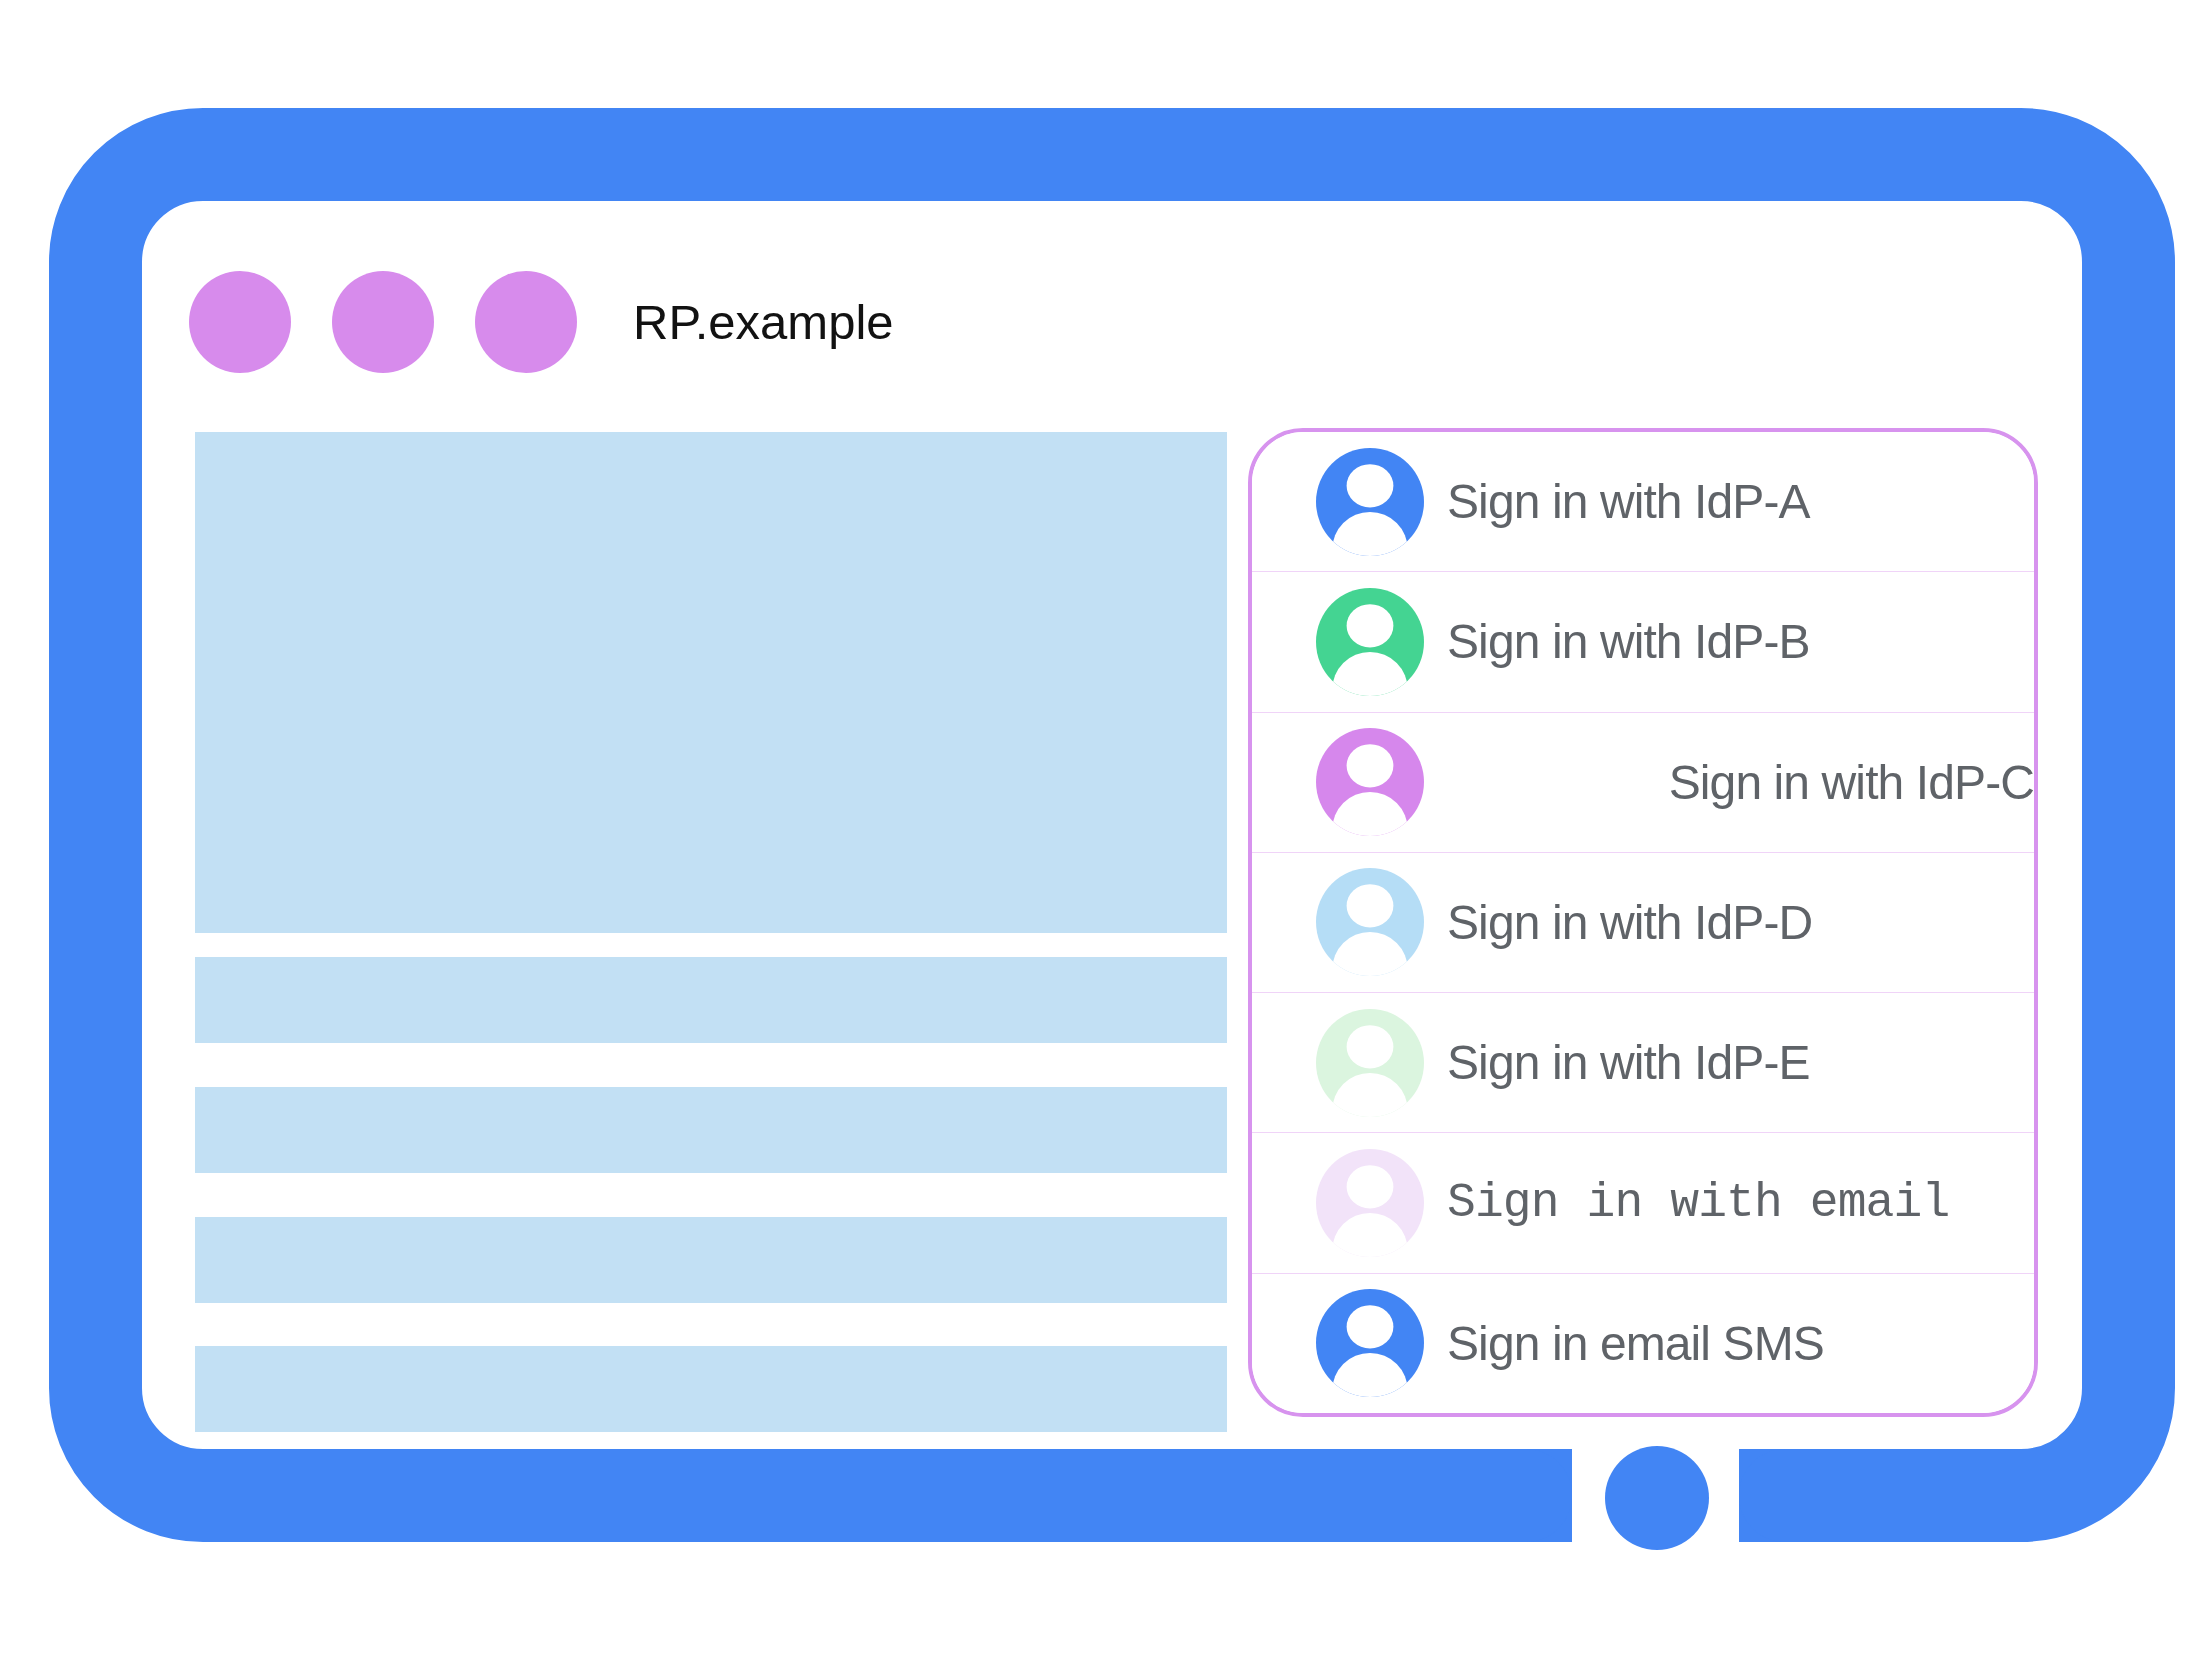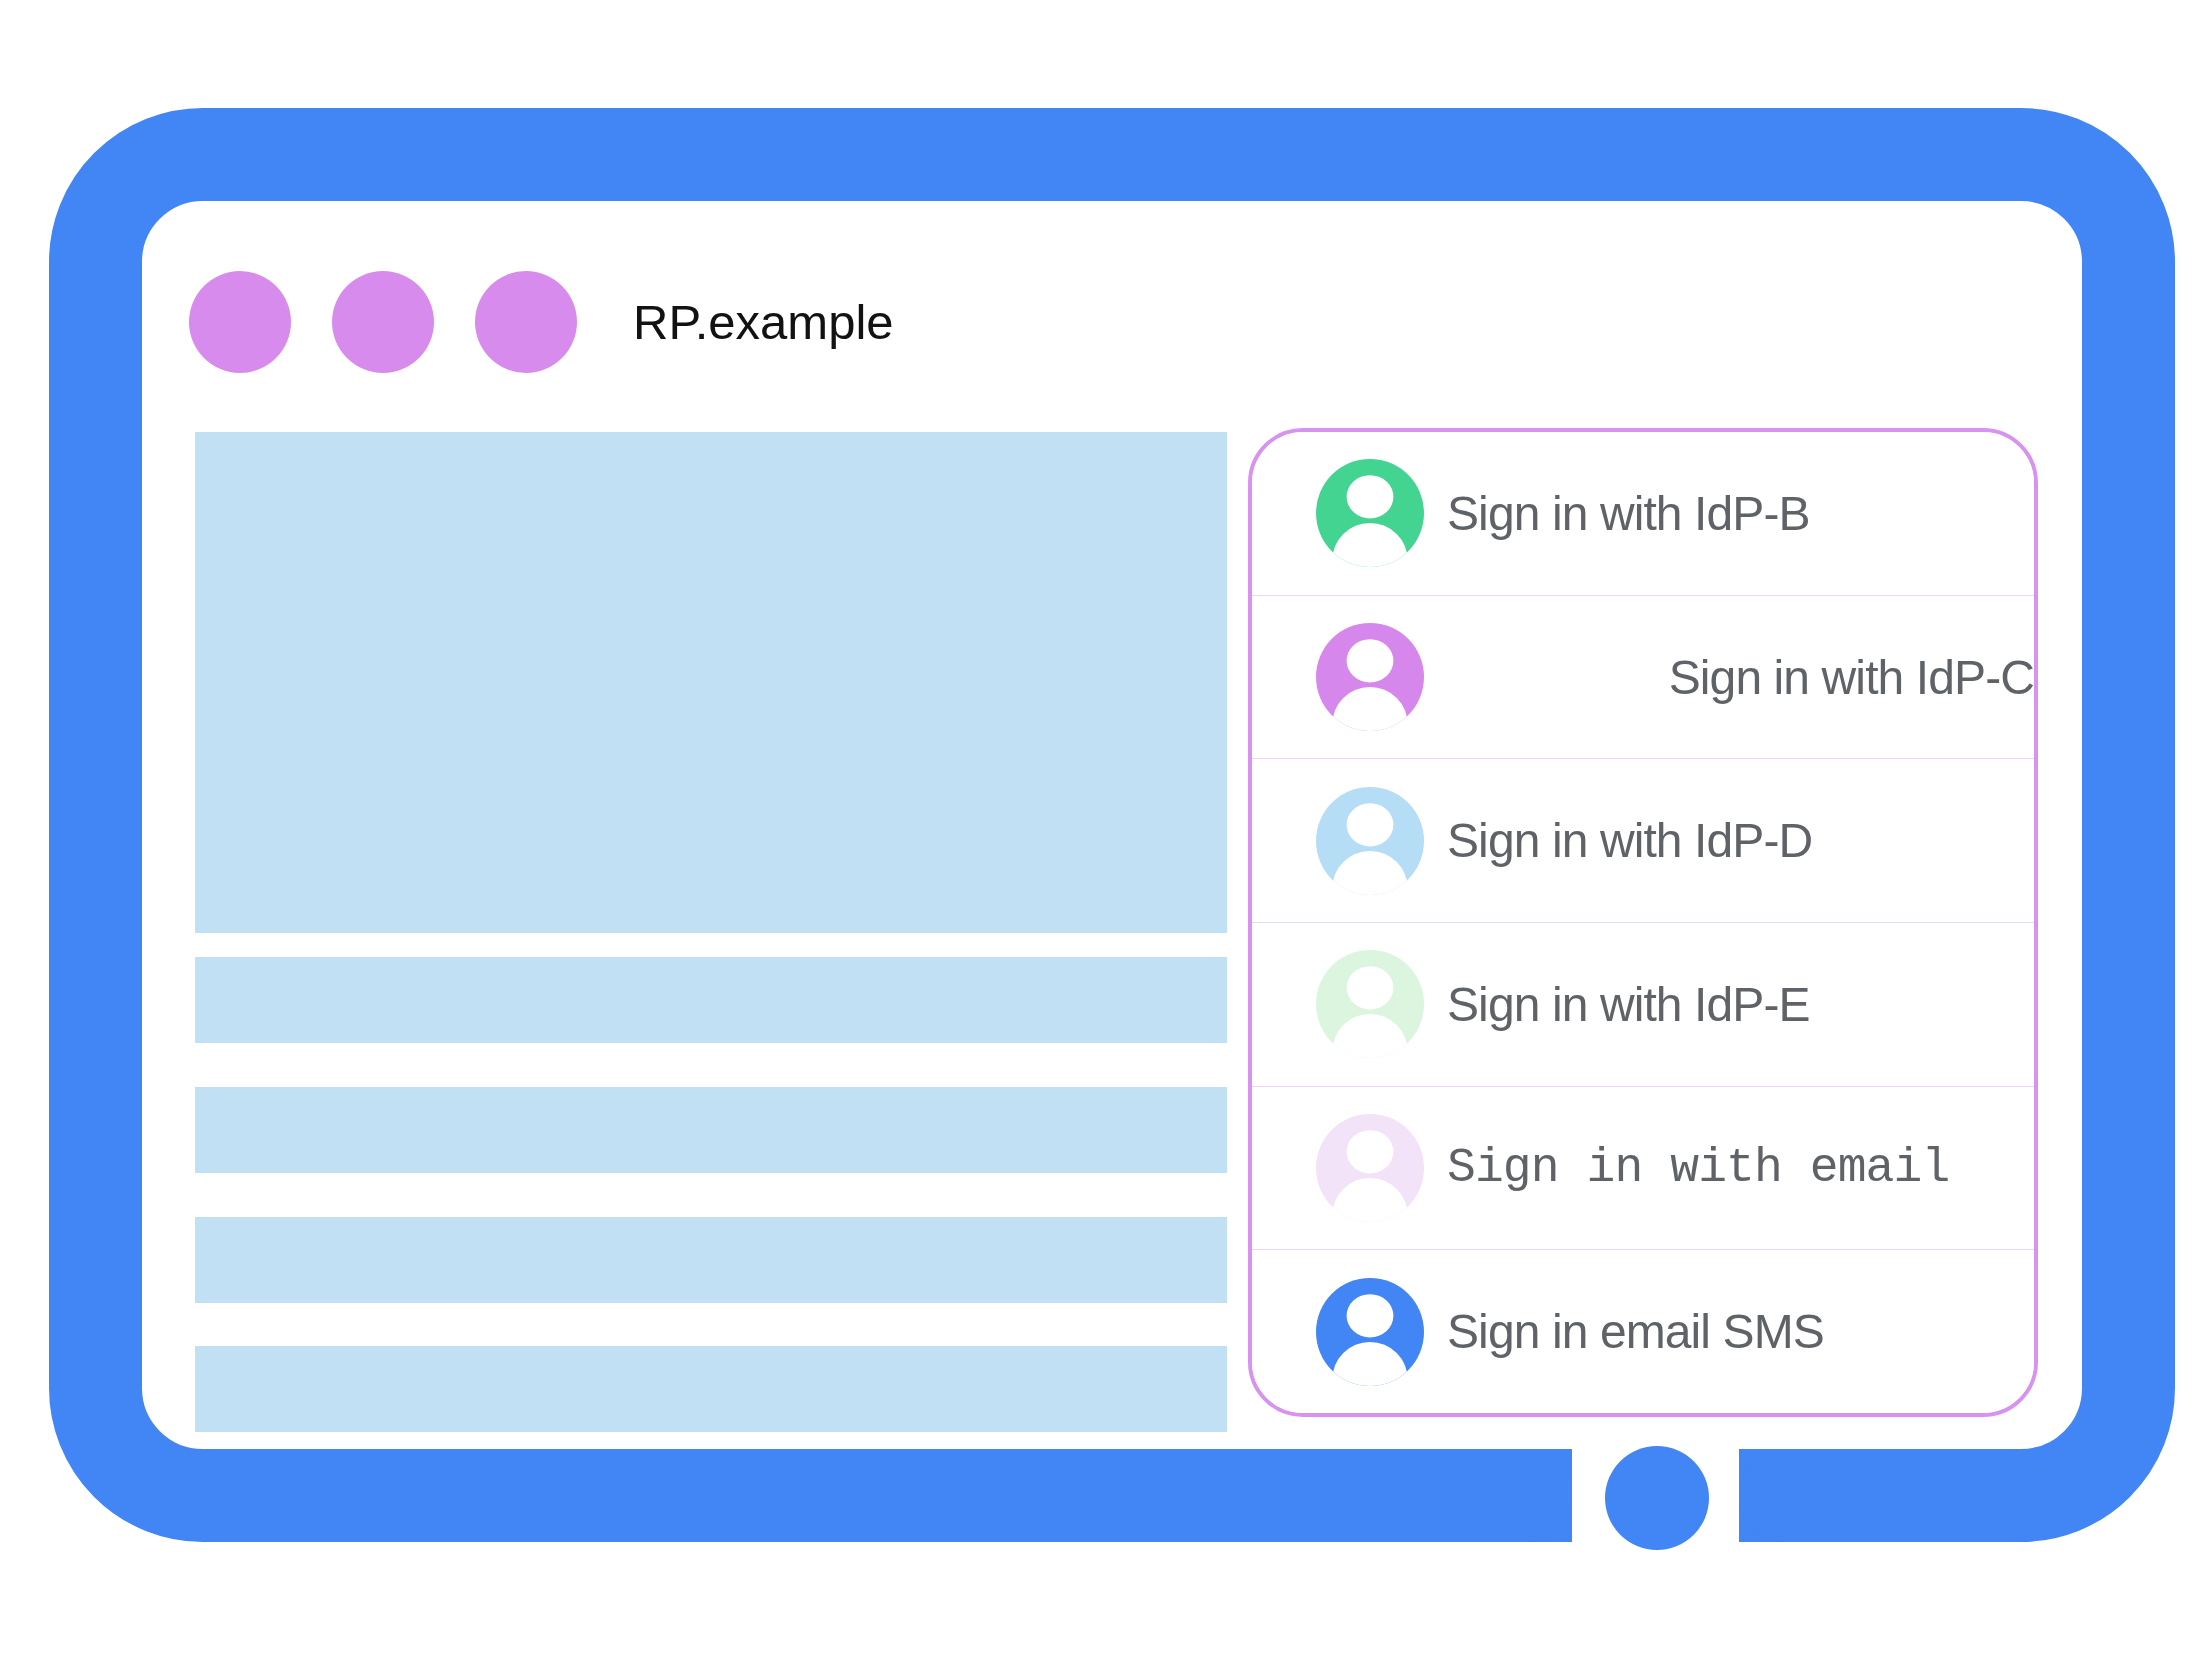--- a/index.html
+++ b/index.html
@@ -63,20 +63,30 @@
   <div class="site-title">RP.example</div>
 
   <div class="skeleton-hero"></div>
   <div class="skeleton-line sl-1"></div>
   <div class="skeleton-line sl-2"></div>
   <div class="skeleton-line sl-3"></div>
   <div class="skeleton-line sl-4"></div>
 
   <div class="signin-panel">
 
+    <div class="signin-row" style="color: rgb(66, 133, 244);">
+      <svg class="avatar" viewBox="0 0 120 120">
+        <circle cx="60" cy="60" r="60" fill="currentColor"></circle>
+        <g clip-path="url(#avatar-clip)" fill="#fff">
+            <ellipse cx="60" cy="42" rx="26" ry="24"></ellipse>
+            <ellipse cx="60" cy="113" rx="42" ry="42"></ellipse>
+          </g>
+      </svg>
+      <span class="signin-label">Sign in with IdP-A</span>
+    </div>
 
     <div class="signin-row" style="color: rgb(68, 212, 146);">
       <svg class="avatar" viewBox="0 0 120 120">
         <circle cx="60" cy="60" r="60" fill="currentColor"></circle>
         <g clip-path="url(#avatar-clip)" fill="#fff">
             <ellipse cx="60" cy="42" rx="26" ry="24"></ellipse>
             <ellipse cx="60" cy="113" rx="42" ry="42"></ellipse>
           </g>
       </svg>
       <span class="signin-label">Sign in with IdP-B</span>

